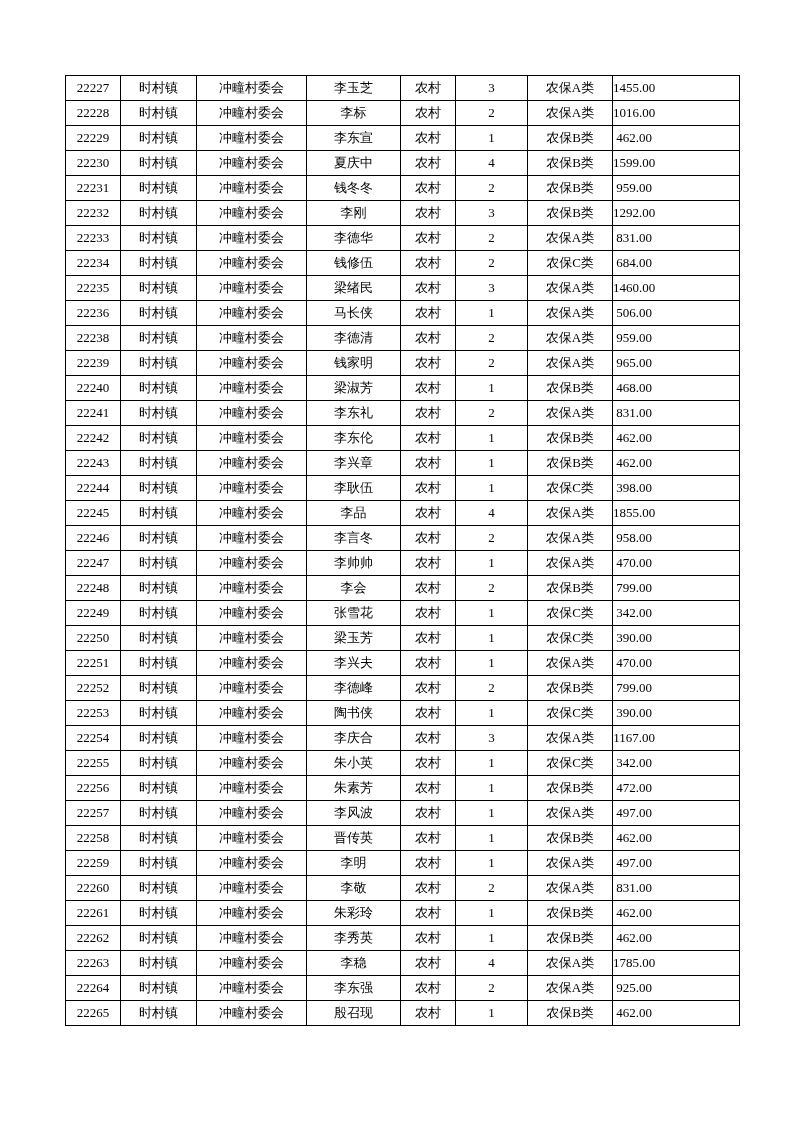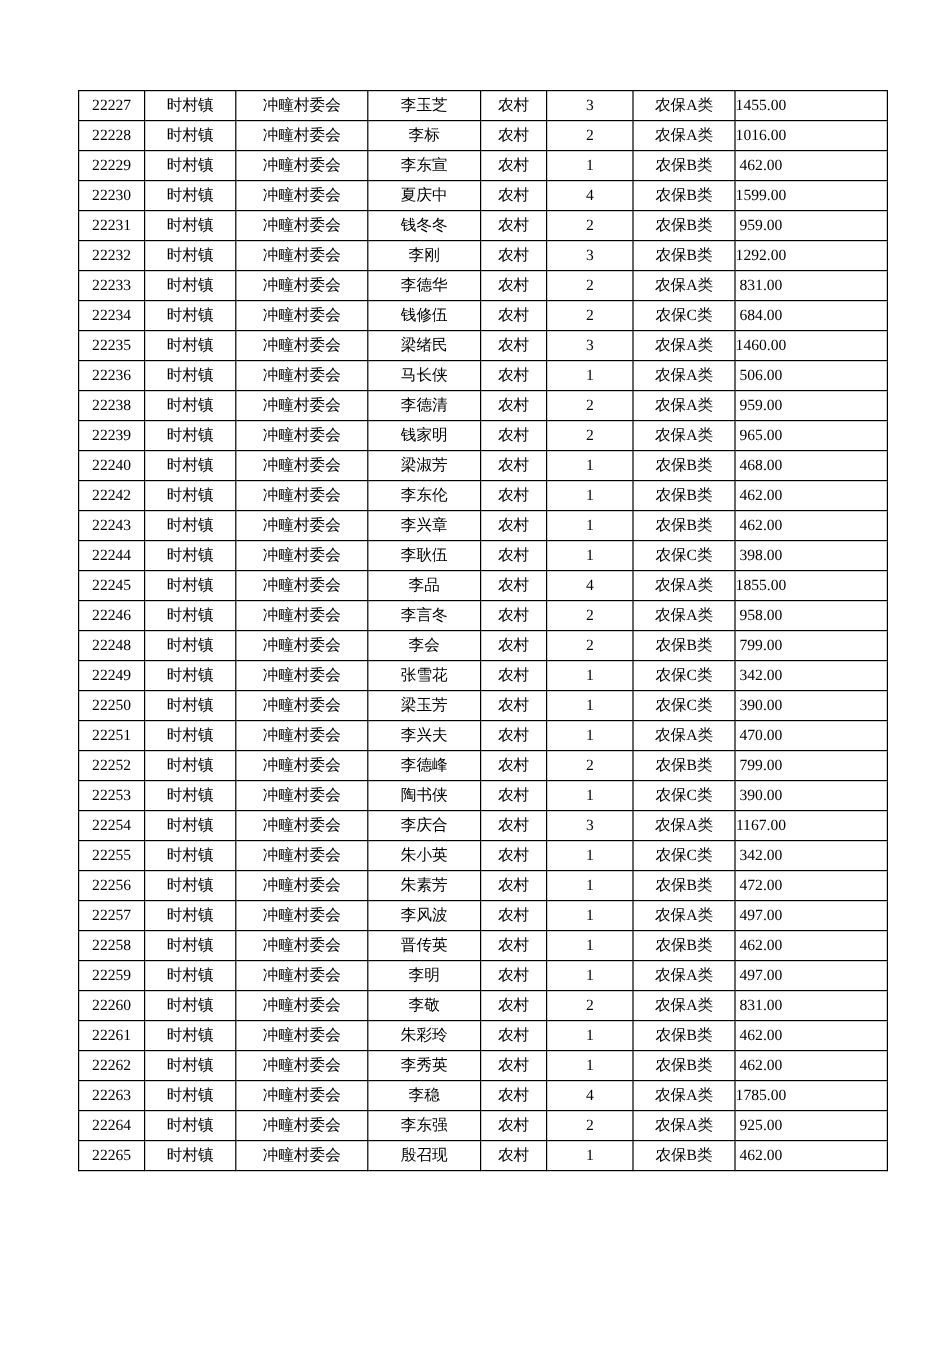--- a/index.html
+++ b/index.html
@@ -181,20 +181,30 @@
           <td>22240</td>
           <td>时村镇</td>
           <td>冲疃村委会</td>
           <td>梁淑芳</td>
           <td>农村</td>
           <td>1</td>
           <td>农保B类</td>
           <td class="amount">468.00</td>
         </tr>
         <tr>
+          <td>22241</td>
+          <td>时村镇</td>
+          <td>冲疃村委会</td>
+          <td>李东礼</td>
+          <td>农村</td>
+          <td>2</td>
+          <td>农保A类</td>
+          <td class="amount">831.00</td>
+        </tr>
+        <tr>
           <td>22242</td>
           <td>时村镇</td>
           <td>冲疃村委会</td>
           <td>李东伦</td>
           <td>农村</td>
           <td>1</td>
           <td>农保B类</td>
           <td class="amount">462.00</td>
         </tr>
         <tr>
@@ -229,20 +239,30 @@
         </tr>
         <tr>
           <td>22246</td>
           <td>时村镇</td>
           <td>冲疃村委会</td>
           <td>李言冬</td>
           <td>农村</td>
           <td>2</td>
           <td>农保A类</td>
           <td class="amount">958.00</td>
+        </tr>
+        <tr>
+          <td>22247</td>
+          <td>时村镇</td>
+          <td>冲疃村委会</td>
+          <td>李帅帅</td>
+          <td>农村</td>
+          <td>1</td>
+          <td>农保A类</td>
+          <td class="amount">470.00</td>
         </tr>
         <tr>
           <td>22248</td>
           <td>时村镇</td>
           <td>冲疃村委会</td>
           <td>李会</td>
           <td>农村</td>
           <td>2</td>
           <td>农保B类</td>
           <td class="amount">799.00</td>

